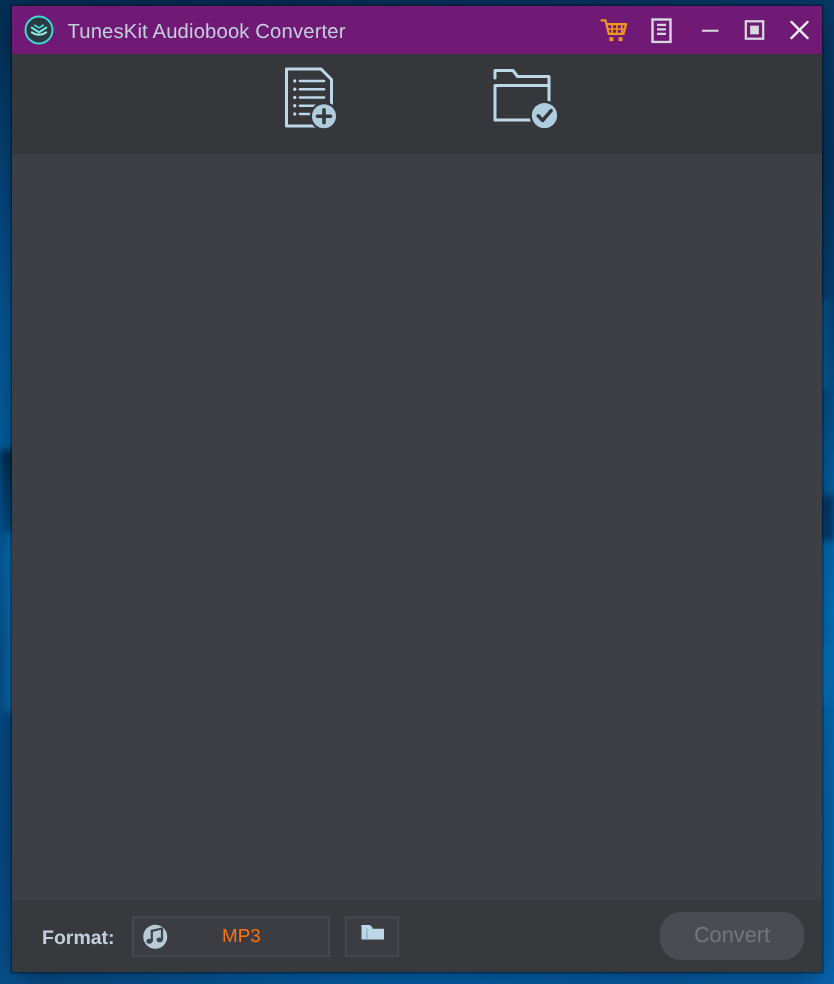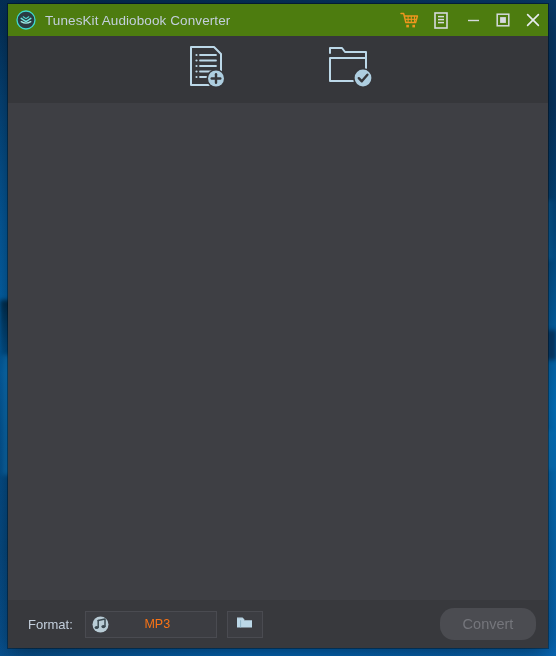--- a/index.html
+++ b/index.html
@@ -45,21 +45,21 @@
     box-shadow: 0 0 0 1px rgba(0,0,0,0.35), 0 6px 22px rgba(0,0,0,0.45);
     display: flex;
     flex-direction: column;
     overflow: hidden;
   }
 
   
   #titlebar {
     height: 32px;
     flex: 0 0 32px;
-    background: #4d7c0f;
+    background: #701a75;
     display: flex;
     align-items: center;
     padding: 0 0 0 8px;
     user-select: none;
     justify-content: flex-end;
   }
   #app-logo {
     width: 20px; height: 20px;
     flex: 0 0 20px;
     margin-right: 9px;
@@ -118,20 +118,21 @@
     display: flex;
     align-items: center;
     padding: 0 12px 0 20px;
     gap: 10px;
   }
   #format-label {
     color: #c3cfdd;
     font-size: 13px;
     margin-right: 2px;
     white-space: nowrap;
+    font-weight: bold;
   }
   #format-select {
     width: 118px;
     height: 25px;
     background: #3c3d42;
     border: 1px solid #4a4b51;
     display: flex;
     align-items: center;
     padding: 0 6px;
     cursor: default;

